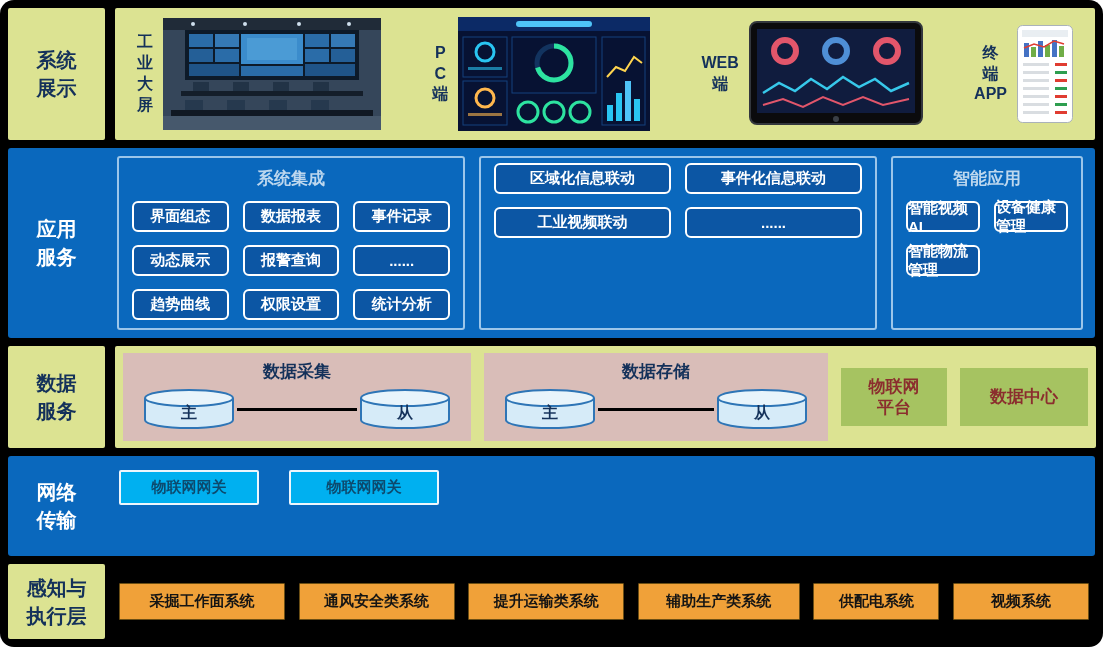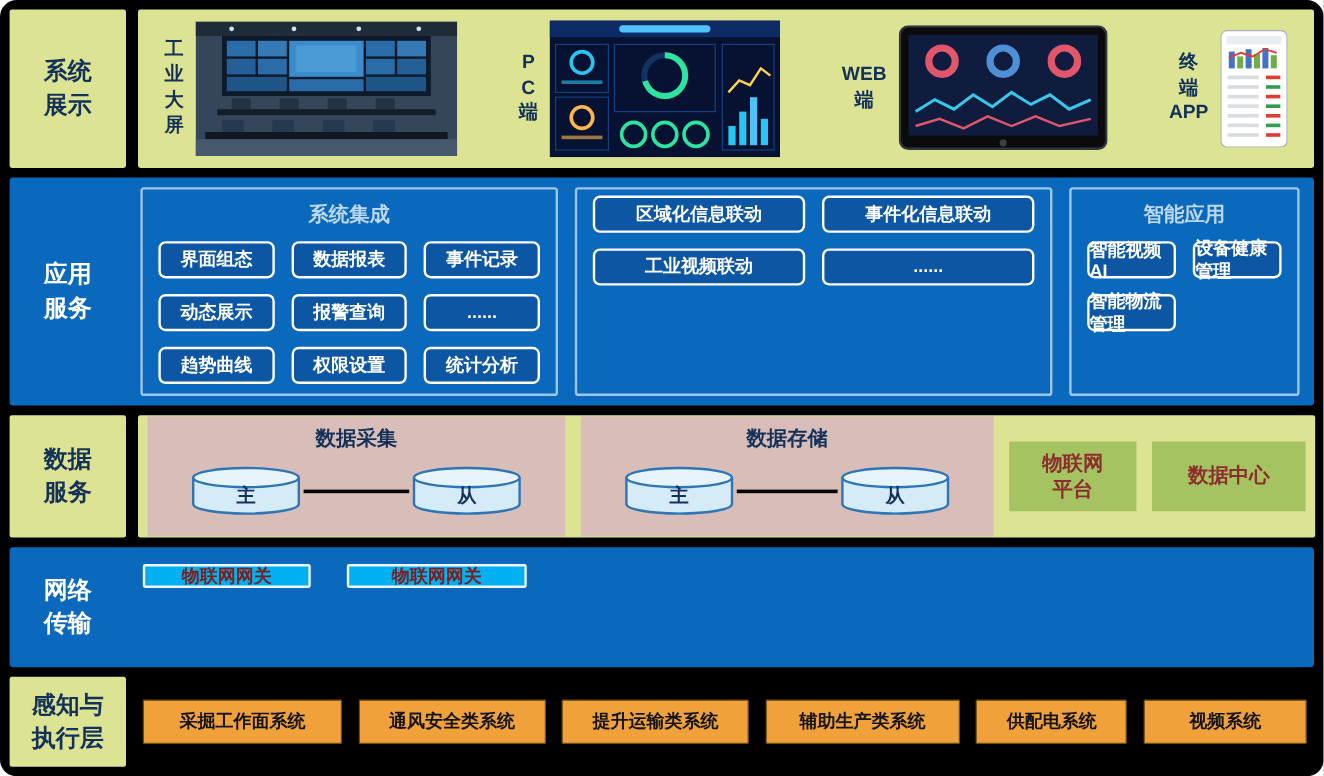--- a/index.html
+++ b/index.html
@@ -57,42 +57,42 @@
     color:#ffffff; font-size:15px; height:31px;
     display:flex; align-items:center; justify-content:center;
   }
 
   
   .data-content {
     background:#dce392; border-radius:2px;
     display:flex; align-items:center; gap:13px; padding:0 8px;
   }
   .db-box {
-    background:#d9bdb8; height:100px; padding:7px 32px 10px;
+    background:#d9bdb8; height:88px; padding:7px 16px 10px;
     display:flex; flex-direction:column;
   }
   .db-collect { flex:0 0 348px; }
   .db-store   { flex:0 0 344px; }
   .db-title { text-align:center; color:#14315a; font-weight:bold; font-size:17px; }
   .cyl-row { flex:1; display:flex; align-items:center; padding:4px 2px 0; }
   .link { flex:1 1 auto; height:3px; background:#000000; }
   .green-box {
     background:#a6c361; color:#8b2e2e; font-weight:bold; font-size:17px;
     height:58px; display:flex; align-items:center; justify-content:center;
     line-height:1.25;
   }
   .iot-box { flex:0 0 106px; }
   .dc-box  { flex:0 0 128px; }
 
   
   .net-content { padding:14px 14px 0; }
   .net-row { display:flex; margin-bottom:14px; }
   .net-chip {
     background:#00b0f0; border:2px solid #eef6fc; border-radius:2px;
-    color:#7f1d1d; font-weight:bold; font-size:15px; height:20px;
+    color:#0c4a6e; font-weight:bold; font-size:15px; height:35px;
     display:flex; align-items:center; justify-content:center;
   }
 
   
   .sensor-content { display:flex; align-items:center; justify-content:space-between; padding:0 6px; }
   .sensor-chip {
     background:#f0a139; border:1px solid #6b4e14; border-radius:1px;
     color:#141414; font-weight:bold; font-size:15px; height:37px;
     display:flex; align-items:center; justify-content:center;
   }

